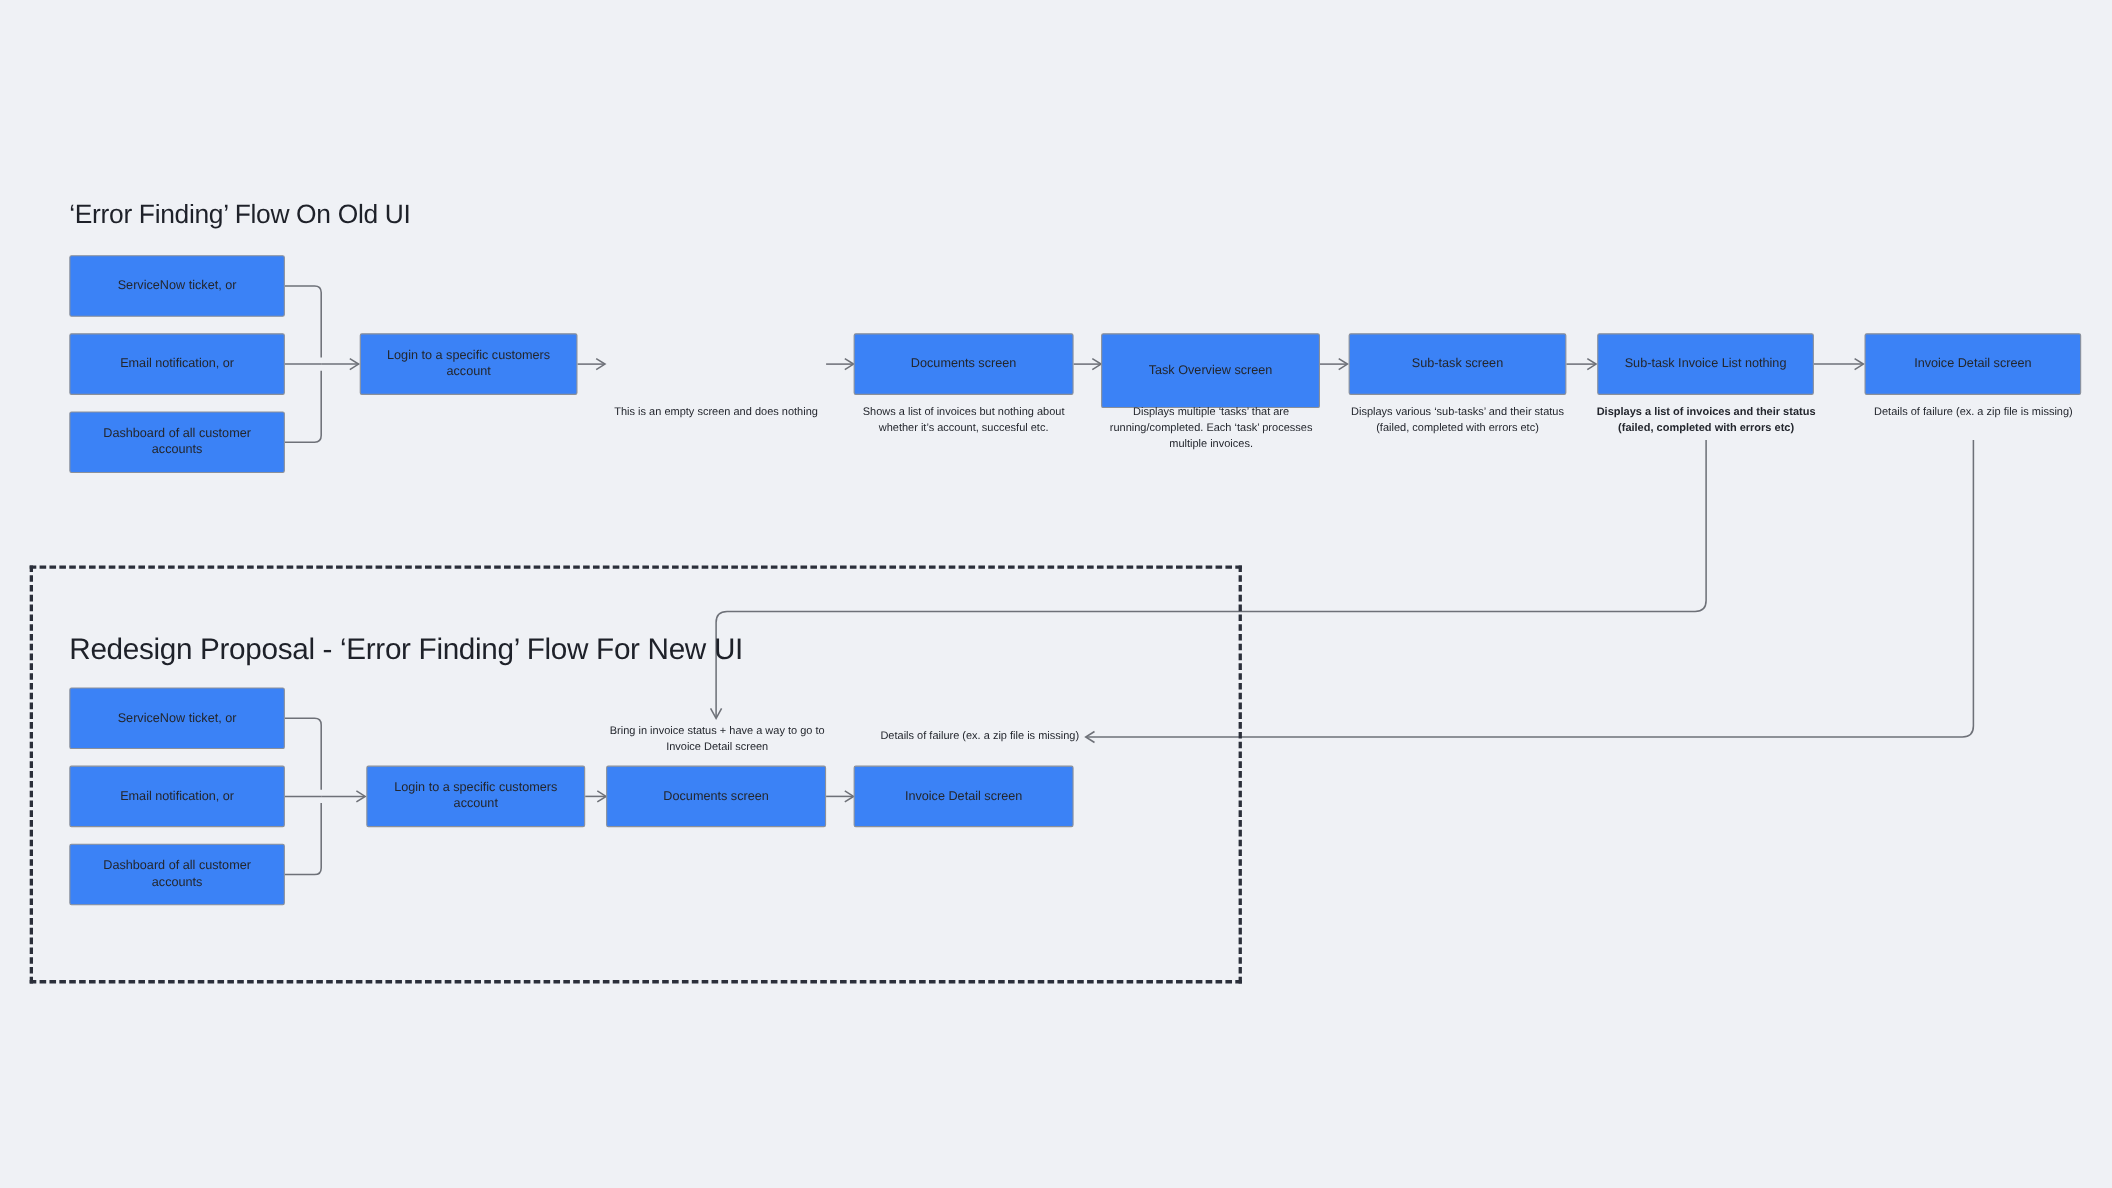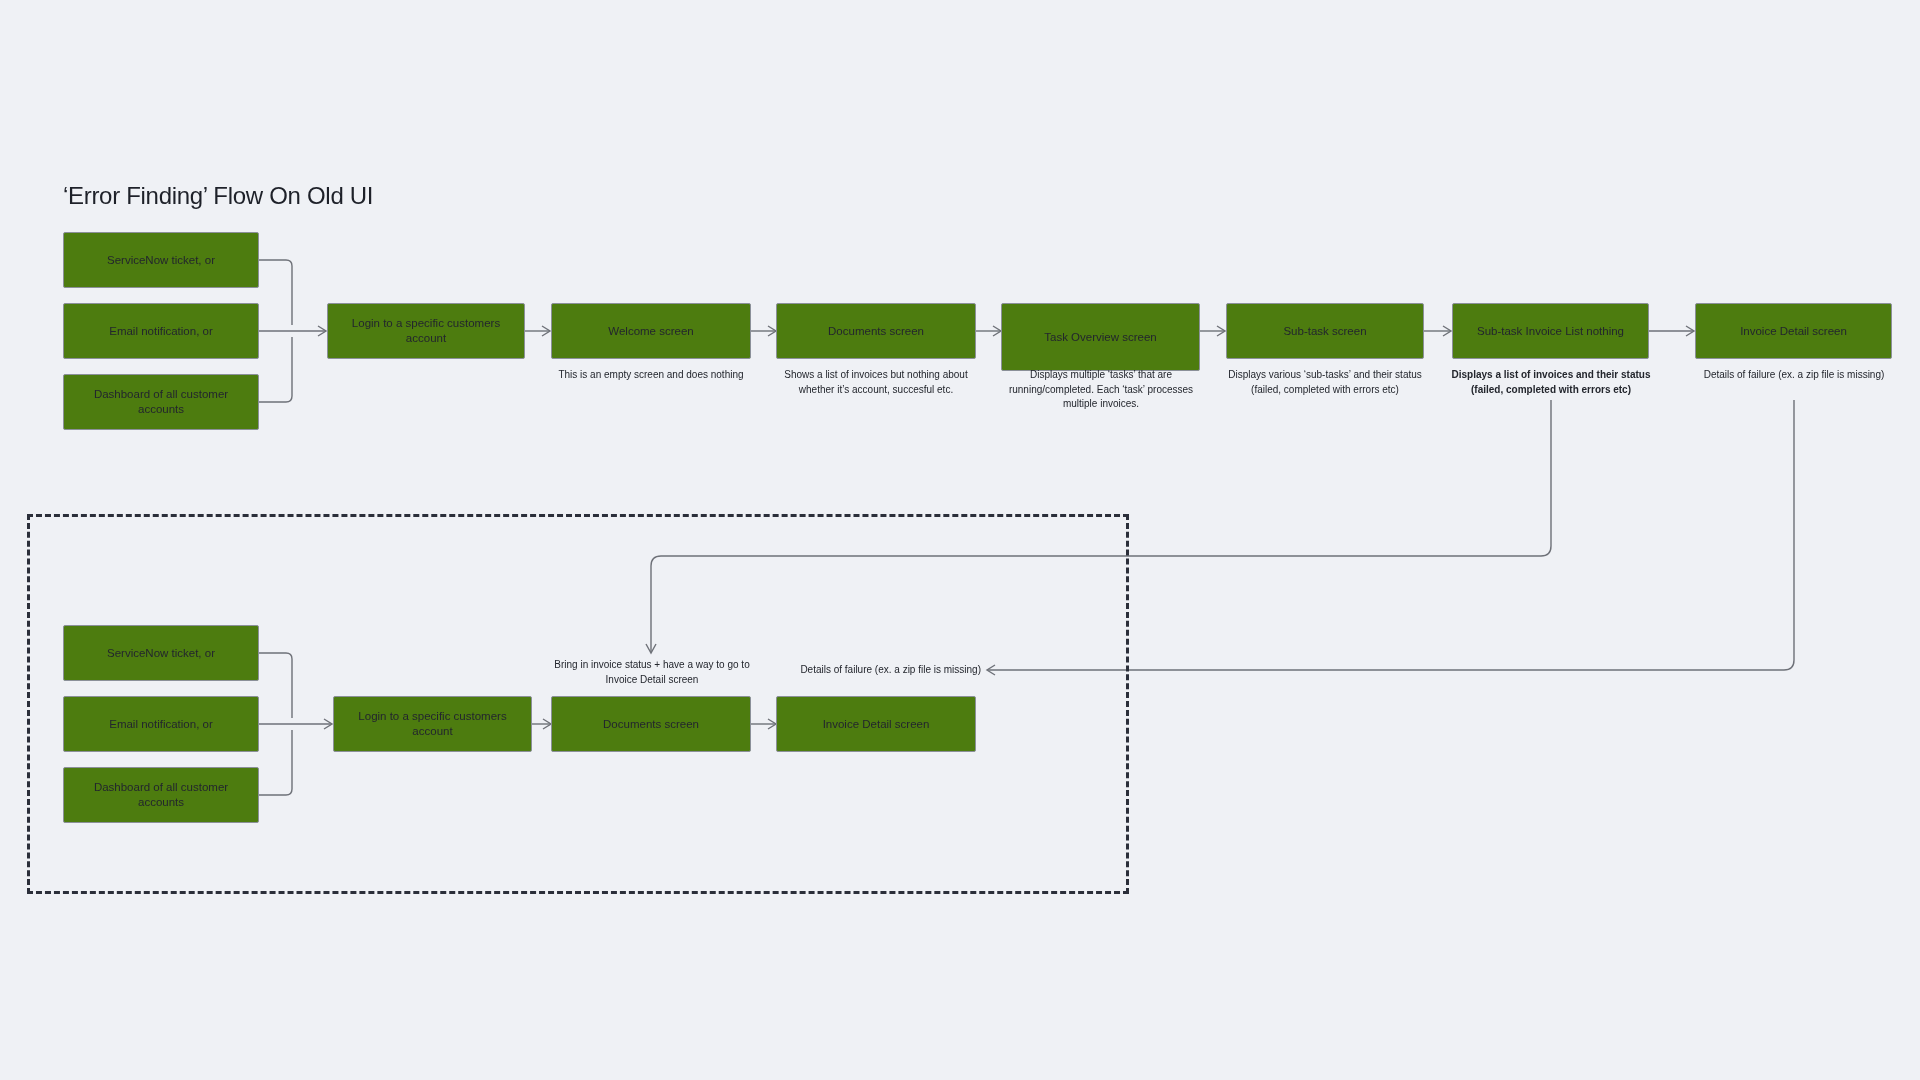--- a/index.html
+++ b/index.html
@@ -33,21 +33,21 @@
     position: absolute;
     left: 27px; top: 514px;
     width: 1102px; height: 380px;
     border: 3px dashed #2b2f3a;
     background: transparent;
   }
 
   
   .node {
     position: absolute;
-    background: #4d7c0f;
+    background: #3b82f6;
     border: 1px solid #8b9099;
     border-radius: 2px;
     display: flex;
     align-items: center;
     justify-content: center;
     text-align: center;
     color: #23262d;
     font-size: 11.5px;
     line-height: 1.3;
     padding: 4px 8px;
@@ -125,23 +125,20 @@
   <div class="node" style="left:63px; top:303px; width:196px; height:56px;">
     <span>Email notification, or</span>
   </div>
   <div class="node" style="left:63px; top:374px; width:196px; height:56px;">
     <span>Dashboard of all customer accounts</span>
   </div>
 
   <div class="node" style="left:327px; top:303px; width:198px; height:56px;">
     <span>Login to a specific customers account</span>
   </div>
-  <div class="node" style="left:551px; top:303px; width:200px; height:56px;">
-    <span>Welcome screen</span>
-  </div>
   <div class="node" style="left:776px; top:303px; width:200px; height:56px;">
     <span>Documents screen</span>
   </div>
   <div class="node" style="left:1001px; top:303px; width:199px; height:68px;">
     <span>Task Overview screen</span>
   </div>
   <div class="node" style="left:1226px; top:303px; width:198px; height:56px;">
     <span>Sub-task screen</span>
   </div>
   <div class="node" style="left:1452px; top:303px; width:197px; height:56px;">
@@ -163,20 +160,21 @@
   <div class="caption" style="left:1221px; top:368px; width:208px;">
     <span>Displays various ‘sub-tasks’ and their status (failed, completed with errors etc)</span>
   </div>
   <div class="caption" style="left:1447px; top:368px; width:208px;font-weight:bold;">
     <span>Displays a list of invoices and their status (failed, completed with errors etc)</span>
   </div>
   <div class="caption" style="left:1684px; top:368px; width:220px;">
     <span>Details of failure (ex. a zip file is missing)</span>
   </div>
 
+  <div class="sec-title" id="title-new">Redesign Proposal - ‘Error Finding’ Flow For New UI</div>
 
   <div class="node" style="left:63px; top:625px; width:196px; height:56px;">
     <span>ServiceNow ticket, or</span>
   </div>
   <div class="node" style="left:63px; top:696px; width:196px; height:56px;">
     <span>Email notification, or</span>
   </div>
   <div class="node" style="left:63px; top:767px; width:196px; height:56px;">
     <span>Dashboard of all customer accounts</span>
   </div>

